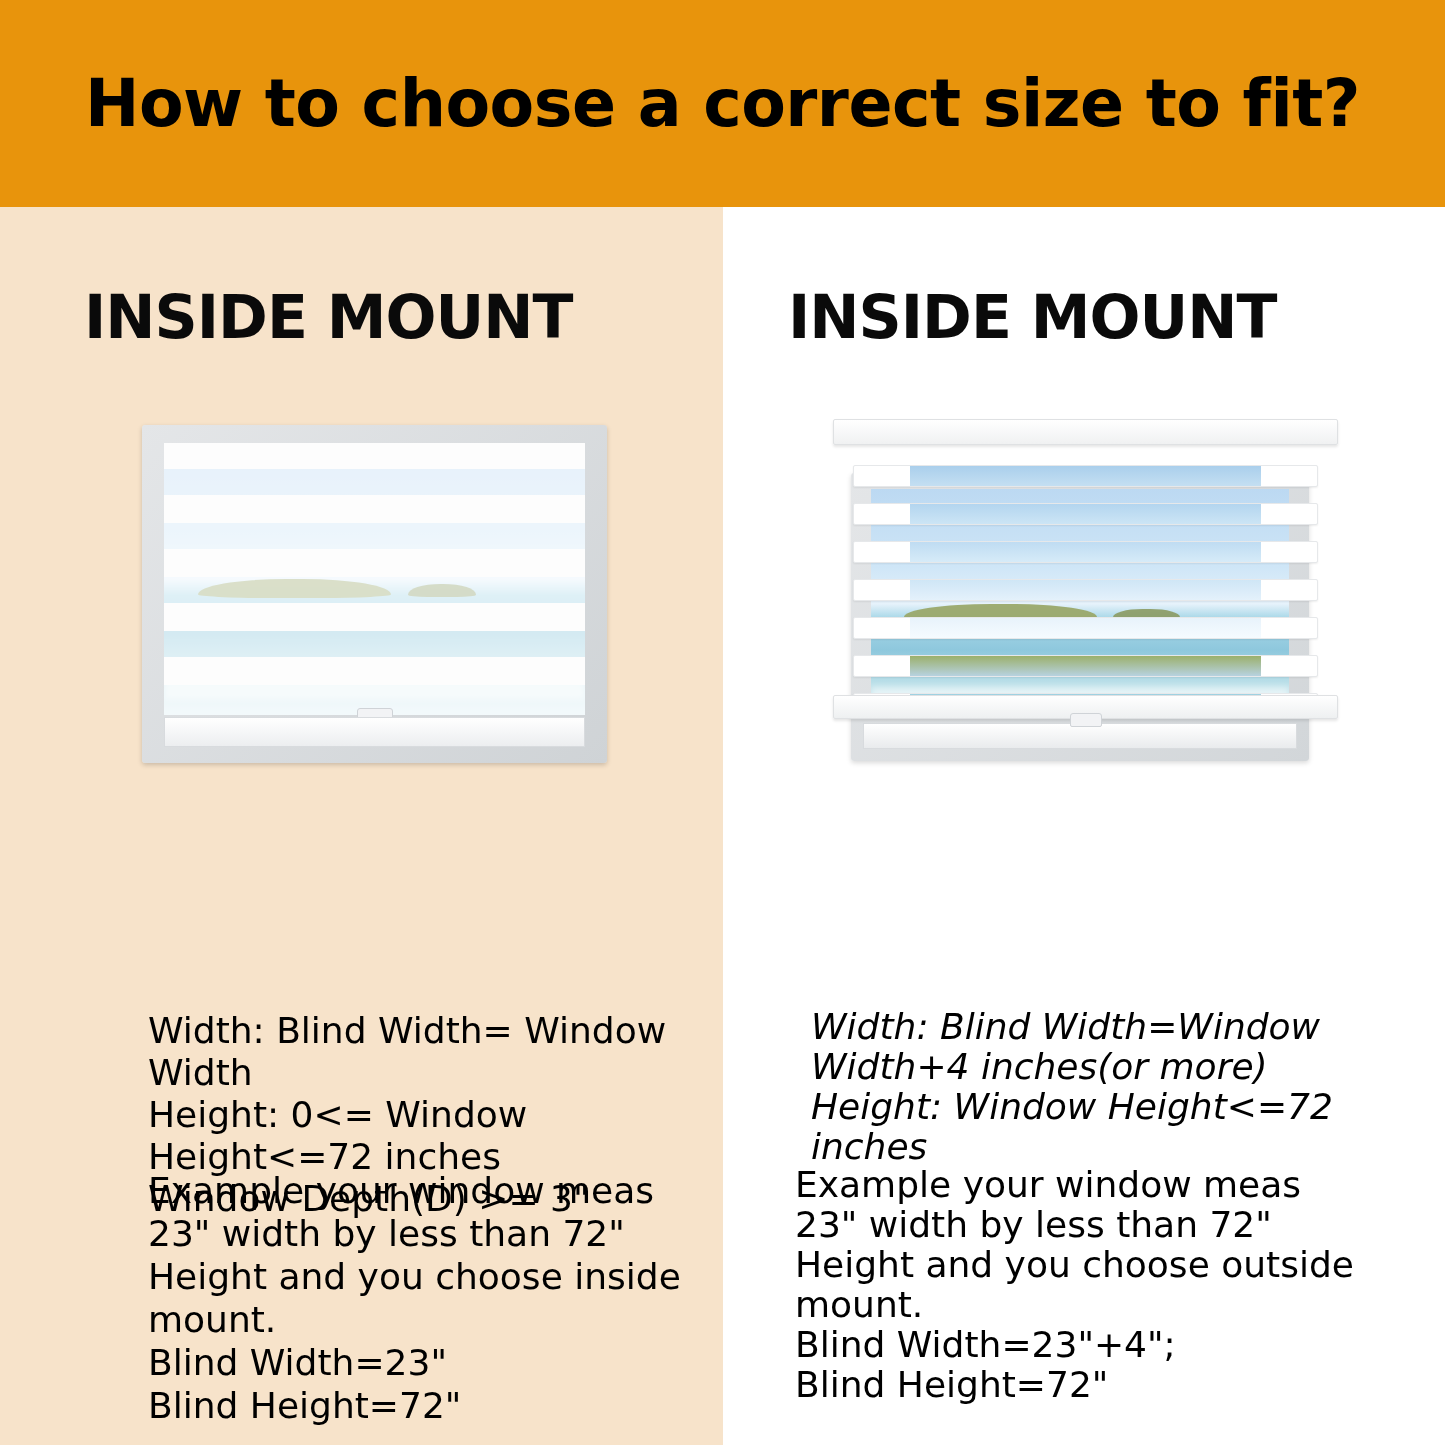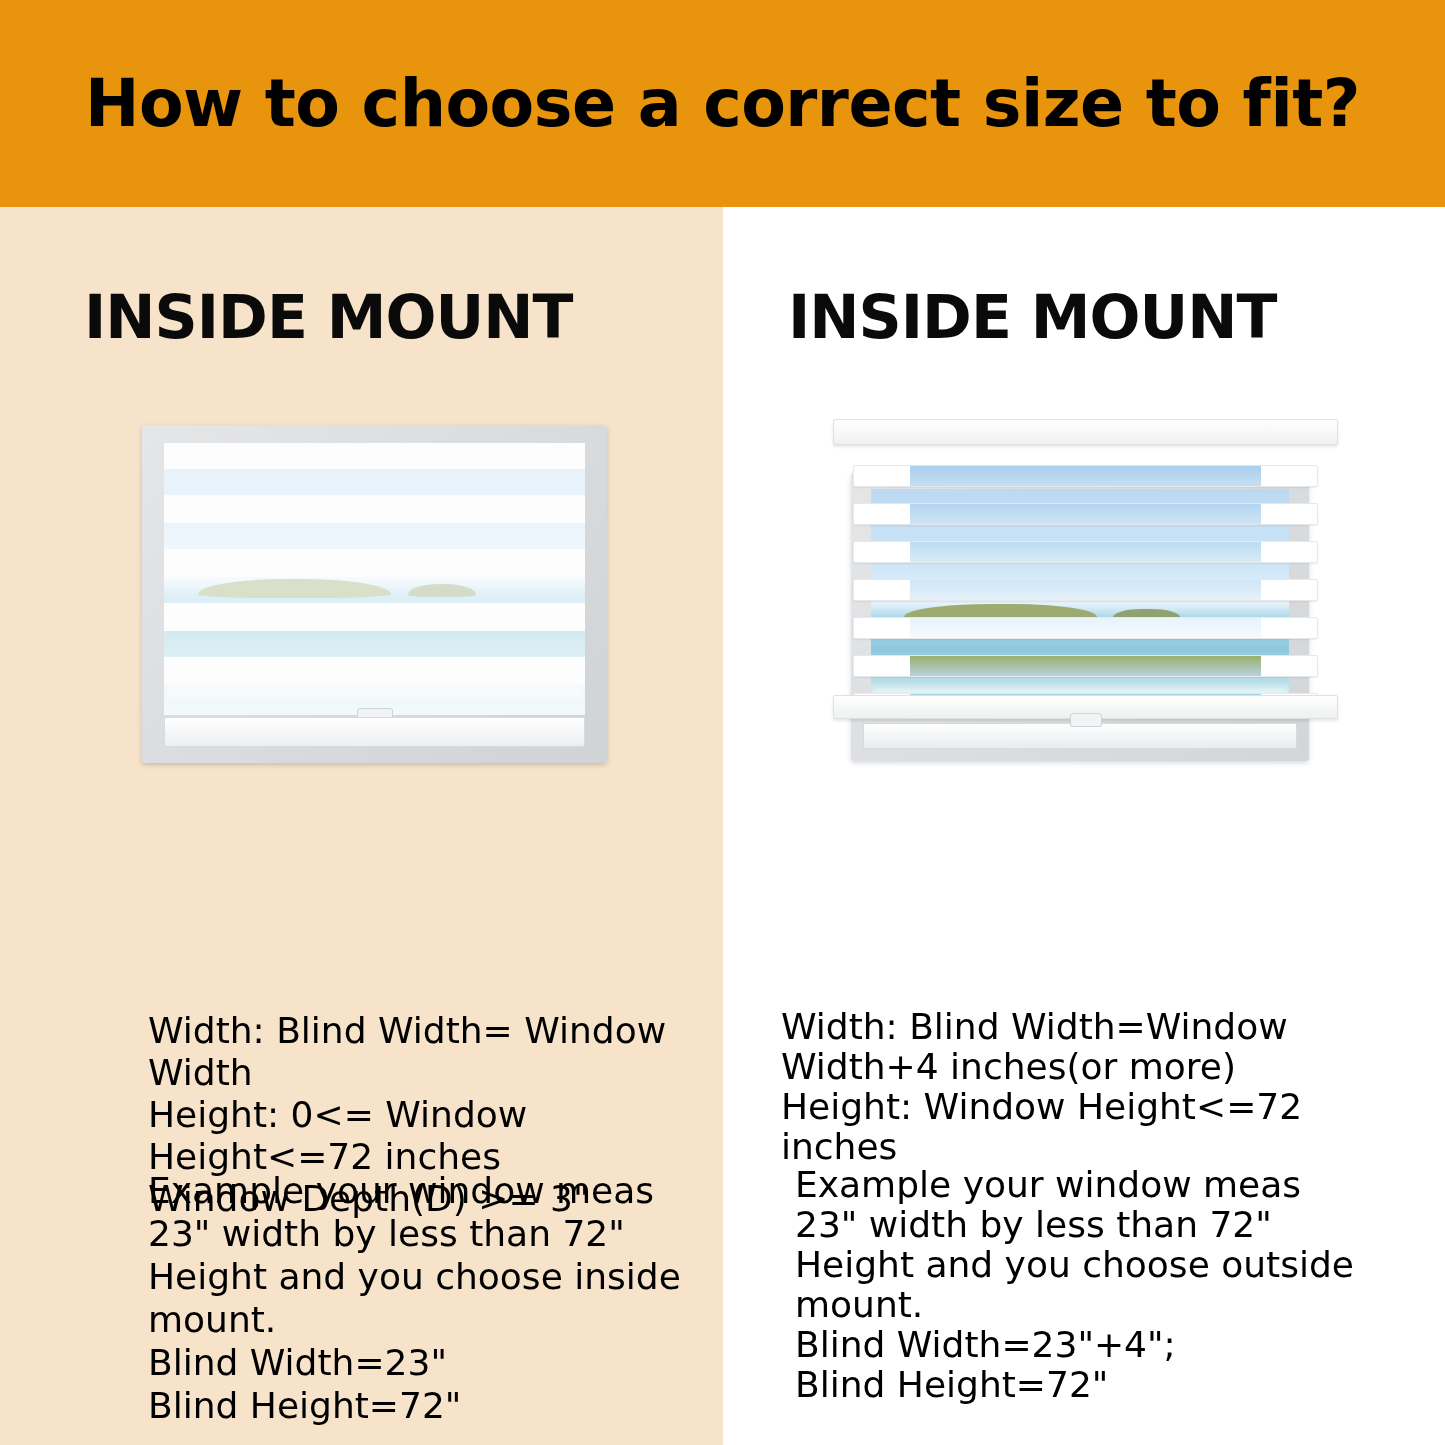--- a/index.html
+++ b/index.html
@@ -274,21 +274,21 @@
   
   .spec {
     position: absolute;
     font-size: 36px;
     color: #000000;
     line-height: 42px;
     font-family: "DejaVu Sans", sans-serif;
   }
   .panel-left .spec-1 { left: 148px; top: 803px; width: 540px; }
   .panel-left .spec-2 { left: 148px; top: 962px; width: 545px; line-height: 43px; }
-  .panel-right .spec-1 { left: 58px; top: 800px; width: 570px; line-height: 40px; }
+  .panel-right .spec-1 { left: 88px; top: 800px; width: 570px; line-height: 40px; font-style: italic; }
   .panel-right .spec-2 { left: 72px; top: 958px; width: 570px; line-height: 40px; }
 </style>
 </head>
 <body>
 
 <div class="page">
 
   <div class="header">
     <div class="header-title">How to choose a correct size to fit?</div>
   </div>

